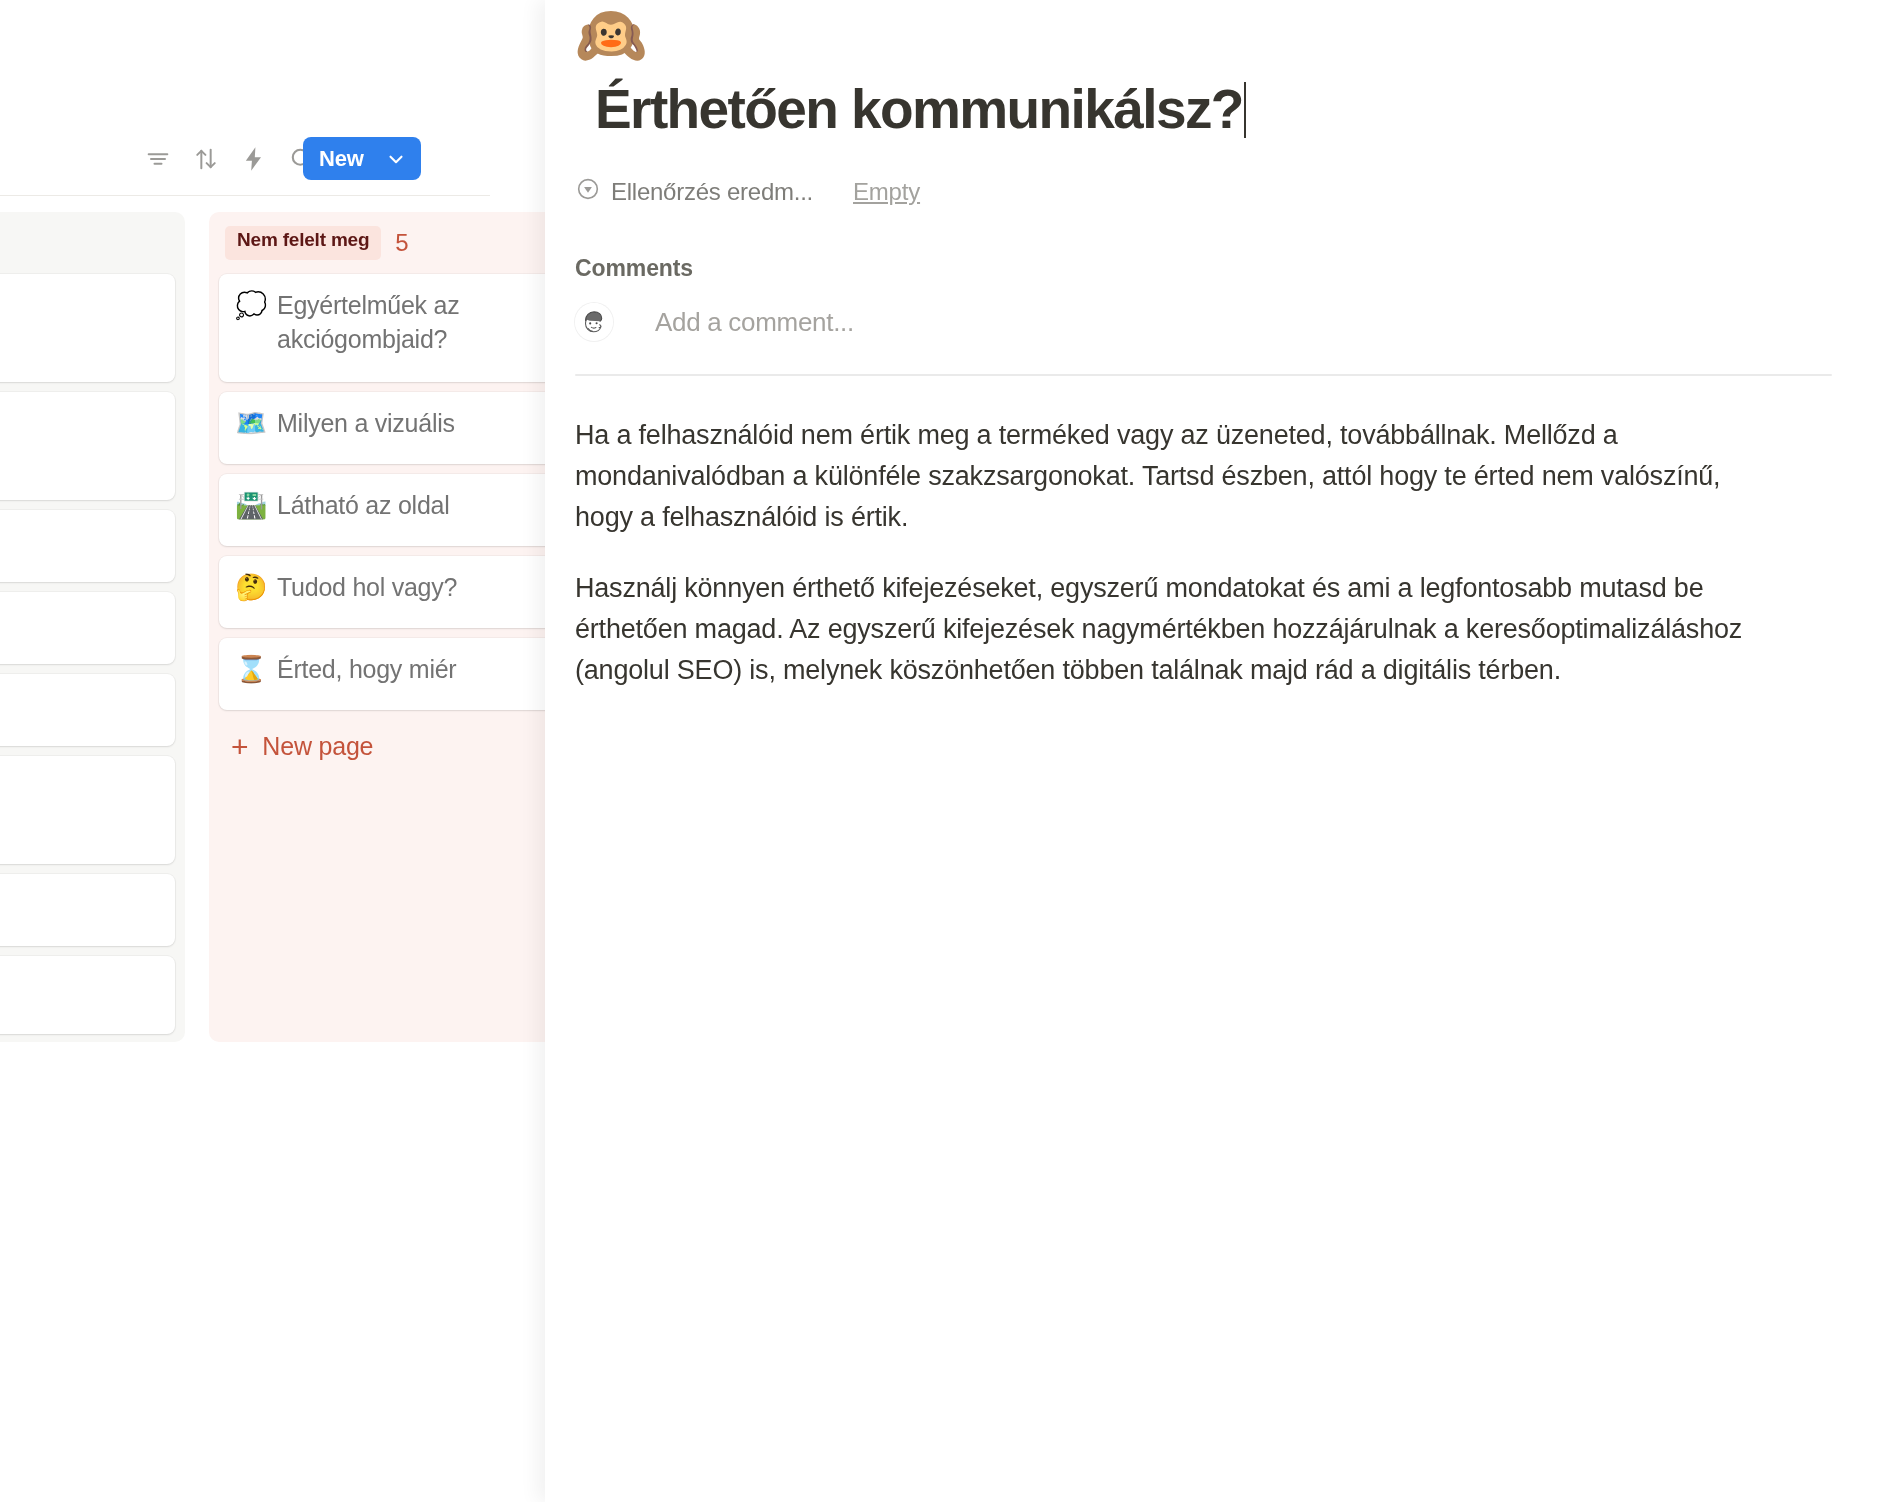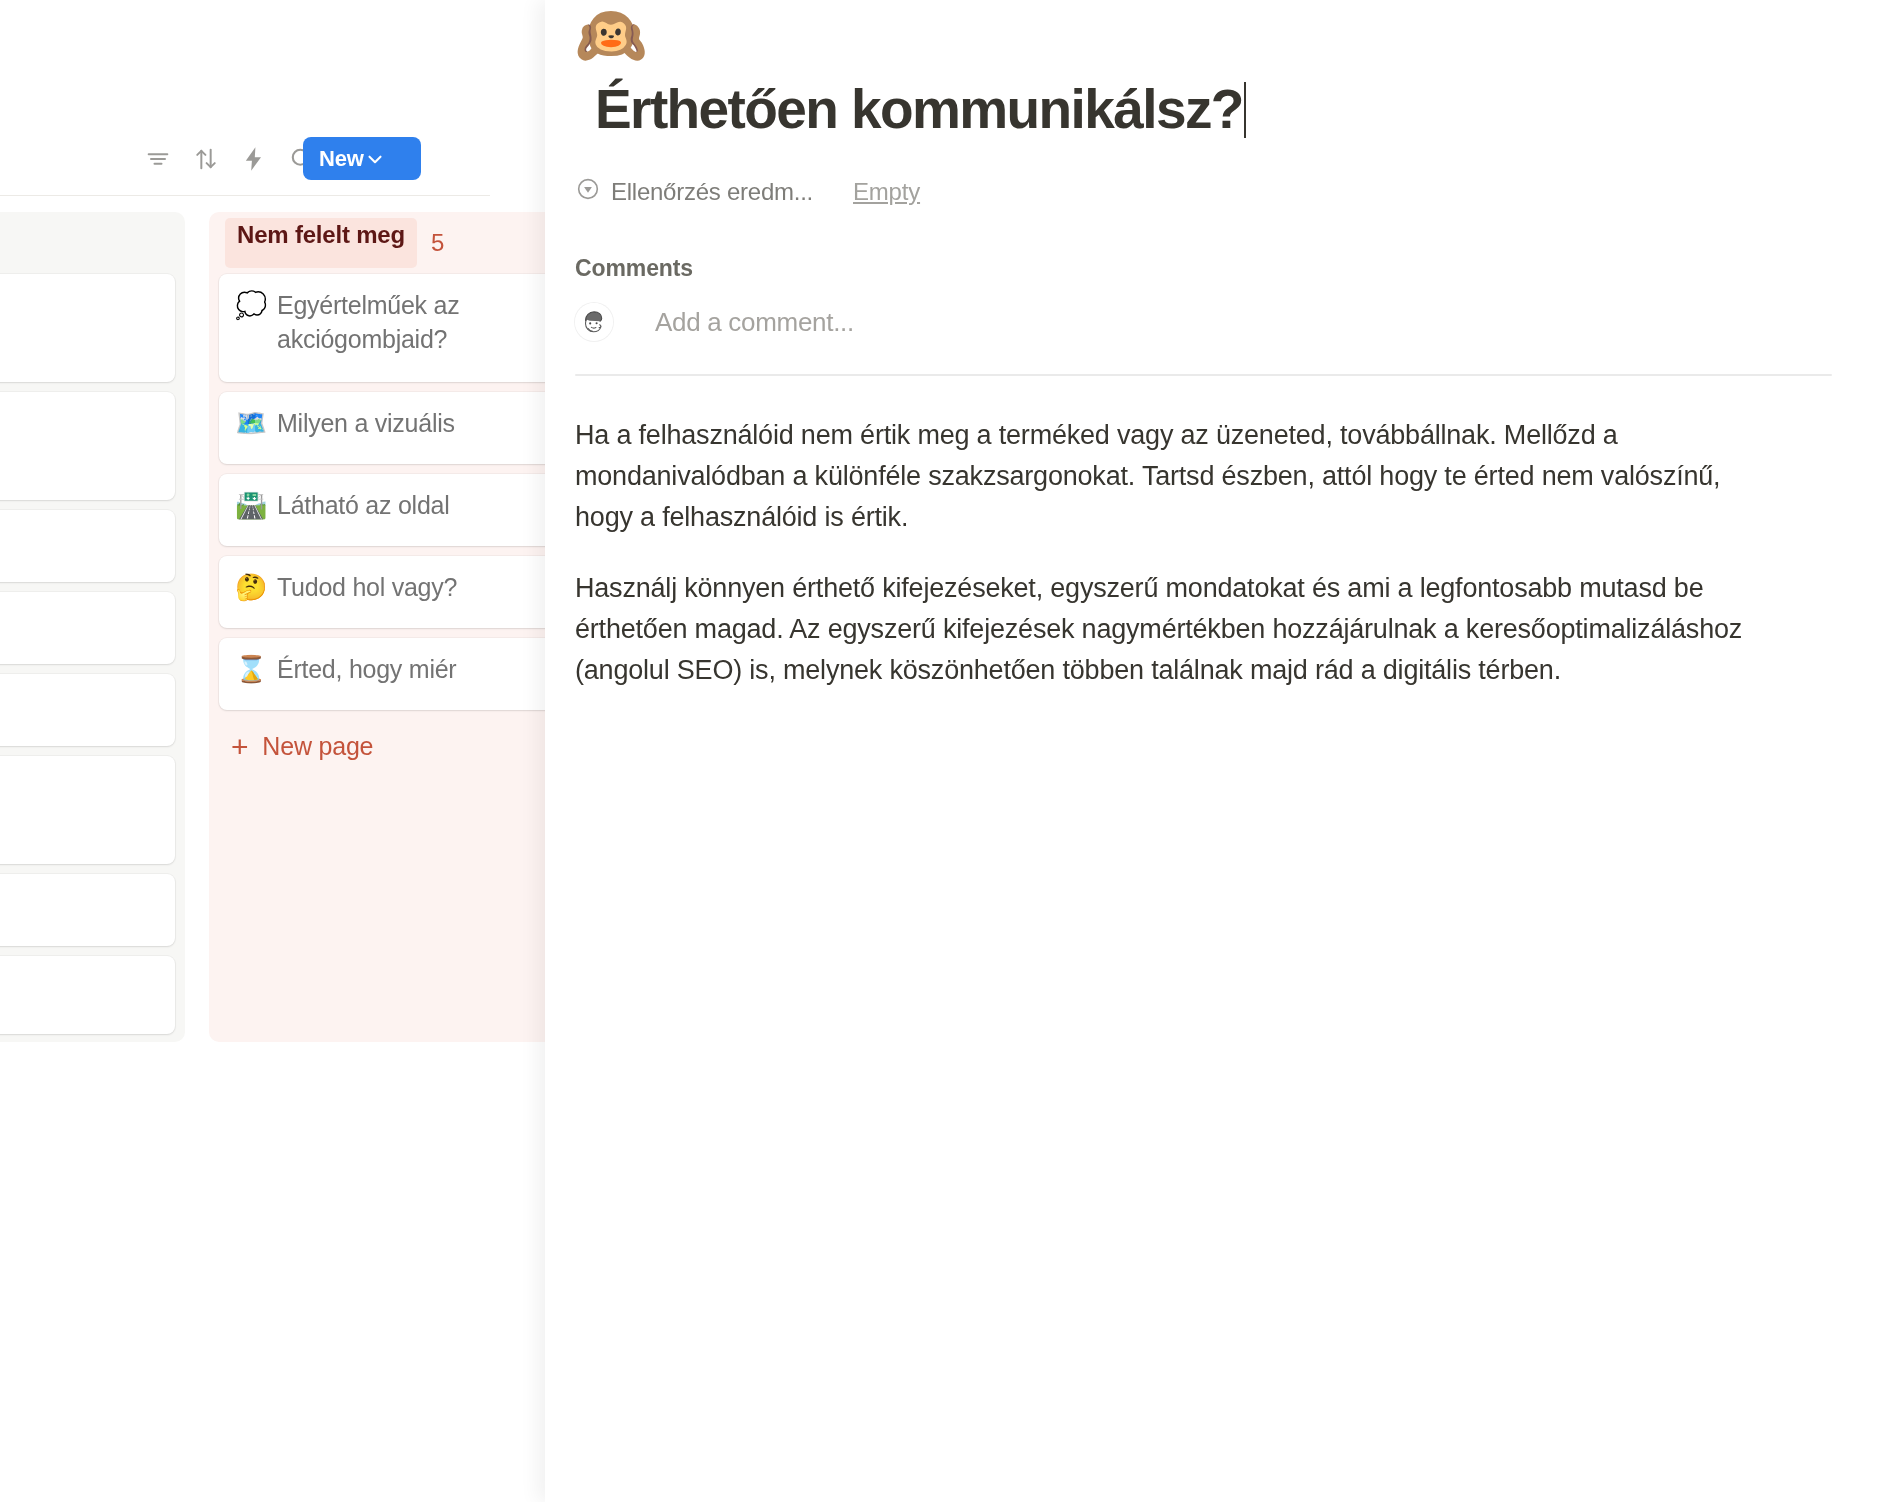--- a/index.html
+++ b/index.html
@@ -53,20 +53,21 @@
   #new-button {
     position: absolute;
     left: 303px;
     top: 137px;
     width: 118px;
     height: 43px;
     background: #2f80ed;
     border-radius: 8px;
     display: flex;
     align-items: center;
+    justify-content: space-between;
     padding: 0 14px 0 16px;
     box-sizing: border-box;
     cursor: pointer;
   }
   #new-button-label {
     color: #ffffff;
     font-size: 22px;
     font-weight: 600;
     letter-spacing: -0.2px;
     line-height: 1;
@@ -101,24 +102,24 @@
 
   .col-header {
     height: 62px;
     display: flex;
     align-items: center;
     padding: 0 16px;
     box-sizing: border-box;
     gap: 14px;
   }
   .col-chip {
-    font-size: 24px;
+    font-size: 19px;
     font-weight: 600;
     letter-spacing: -0.2px;
-    padding: 4px 12px 20px 12px;
+    padding: 4px 12px 10px 12px;
     border-radius: 5px;
     line-height: 1.1;
   }
   .col-chip.red-chip {
     background: #fbe4de;
     color: #5d1715;
   }
   .col-count {
     font-size: 24px;
     color: #c4533b;

